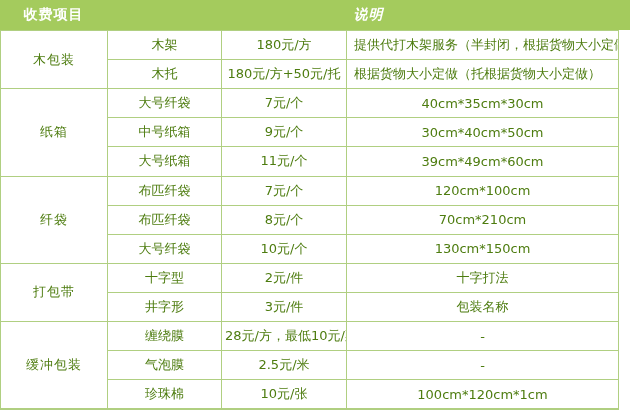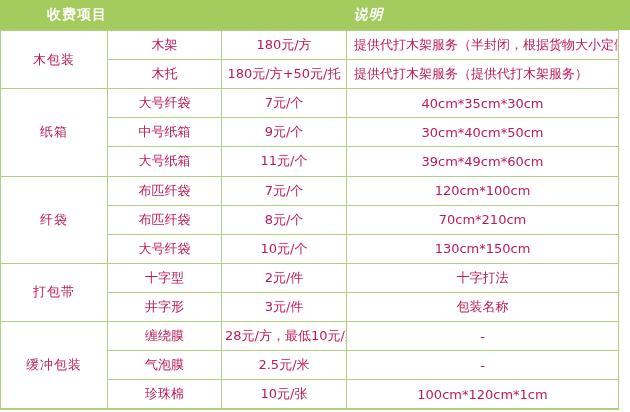--- a/index.html
+++ b/index.html
@@ -23,39 +23,39 @@
     background: #A4CB5D;
     align-items: center;
   }
   .header-cell {
     text-align: center;
     color: #ffffff;
     font-size: 14px;
     font-weight: bold;
     letter-spacing: 1px;
   }
-  .hc1 { width: 107px; text-align: right; }
+  .hc1 { width: 107px; }
   .hc2 { width: 114px; }
   .hc3 { width: 125px; }
   .hc4 { flex: 1; font-style: italic; }
 
   
   table.fee-table {
     border-collapse: collapse;
     table-layout: fixed;
     width: 619px;
     height: 380px;
     border-style: solid;
     border-color: #B0CF81;
     border-width: 0 1px 2px 1px;
   }
   table.fee-table td {
     border: 1px solid #B0CF81;
     font-size: 13px;
-    color: #be185d;
+    color: #4d7c0f;
     text-align: center;
     vertical-align: middle;
     padding: 2px 3px;
     overflow: hidden;
     white-space: nowrap;
   }
   table.fee-table td.item-cell {
     font-size: 13px;
     letter-spacing: 1px;
     border-radius: 26px;
@@ -86,21 +86,21 @@
     <tbody>
         <tr>
           <td class="item-cell" rowspan="2">木包装</td>
           <td>木架</td>
           <td>180元/方</td>
           <td class="left">提供代打木架服务（半封闭，根据货物大小定做）</td>
         </tr>
         <tr>
           <td>木托</td>
           <td>180元/方+50元/托</td>
-          <td class="left">提供代打木架服务（提供代打木架服务）</td>
+          <td class="left">根据货物大小定做（托根据货物大小定做）</td>
         </tr>
         <tr>
           <td class="item-cell" rowspan="3">纸箱</td>
           <td>大号纤袋</td>
           <td>7元/个</td>
           <td>40cm*35cm*30cm</td>
         </tr>
         <tr>
           <td>中号纸箱</td>
           <td>9元/个</td>

